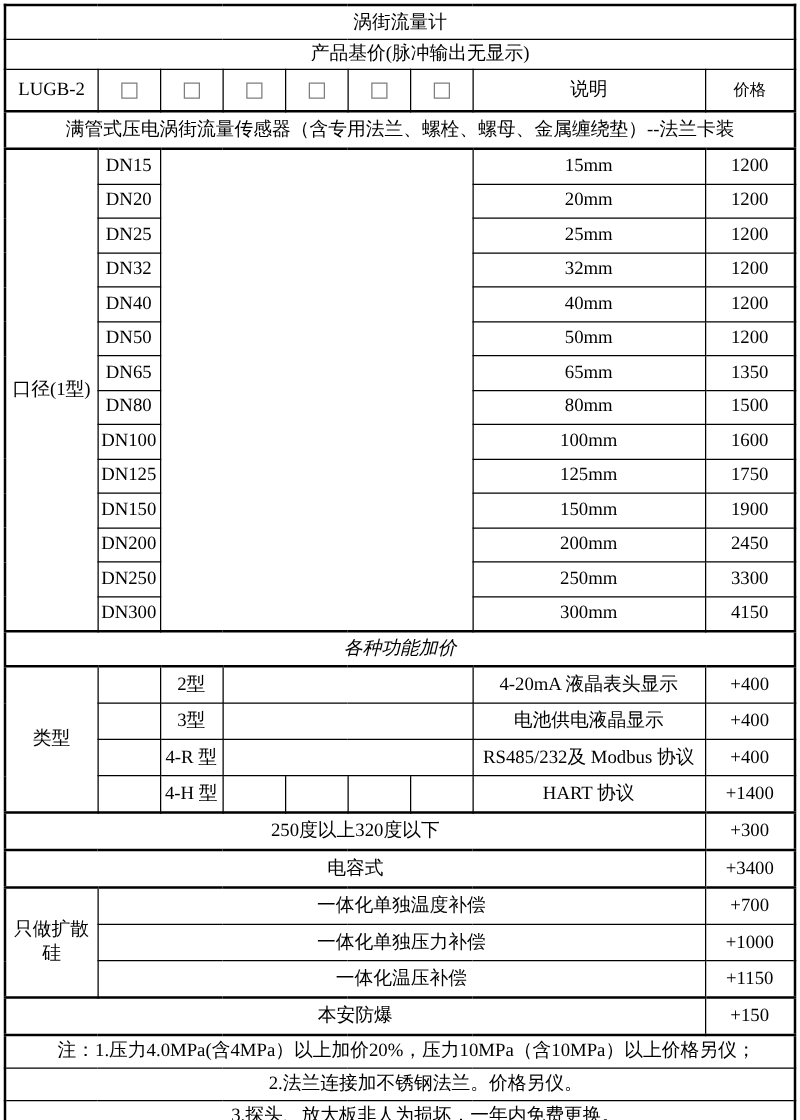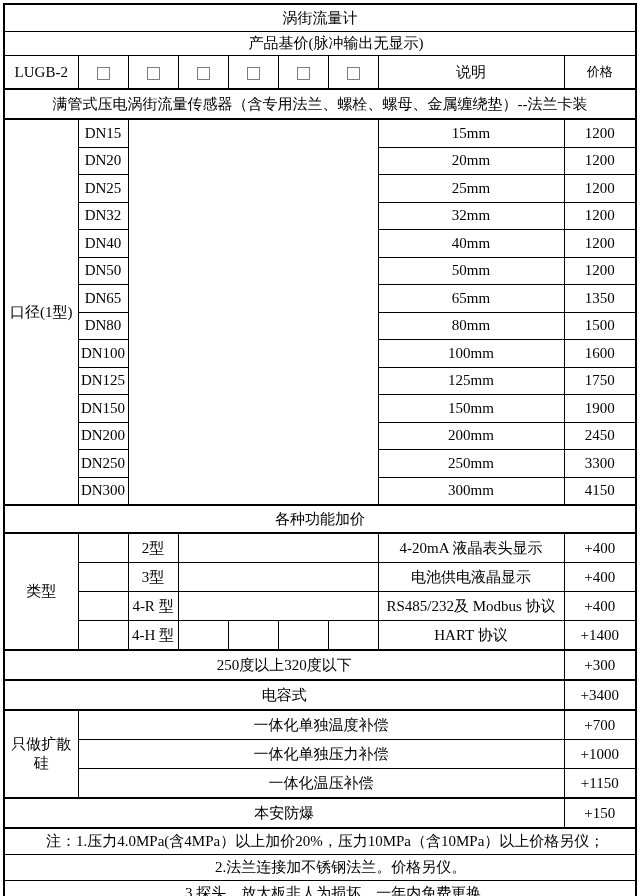--- a/index.html
+++ b/index.html
@@ -27,21 +27,21 @@
     line-height: 1.25;
     overflow: hidden;
     white-space: nowrap;
   }
   tr.thick > td { border-top-width: 2px; }
   .r-title  td { height: 26px; }
   .r-sub    td { height: 23px; padding-left: 32px; }
   .r-head   td { height: 32px; }
   .r-sensor td { height: 28px; }
   .r-dn     td { height: 26.5px; }
-  .r-feat   td { height: 26px; }
+  .r-feat   td { height: 26px; font-style: italic; }
   .r-type   td { height: 28px; }
   .r-addon  td { height: 28px; text-align: center; }
   .r-comp   td { height: 28px; }
   .r-note   td { height: 25px; padding-left: 41px; }
   .price-col { font-size: 13px; }
   .wrap { white-space: normal; }
   .note-first { text-align: left; padding-left: 7px; }
   .cbx {
     display: inline-block;
     width: 11px;

